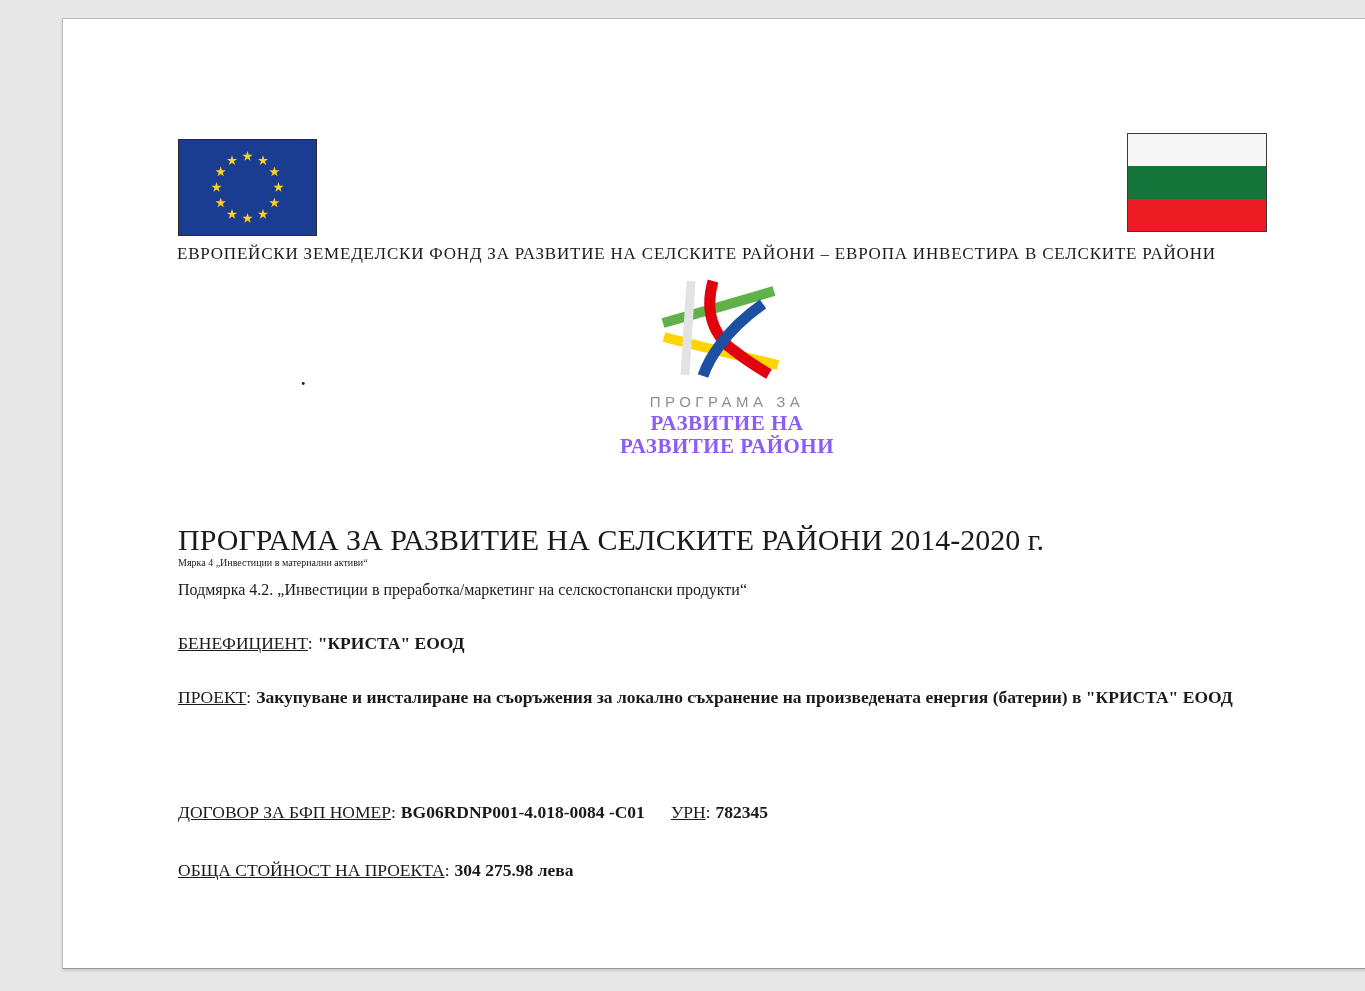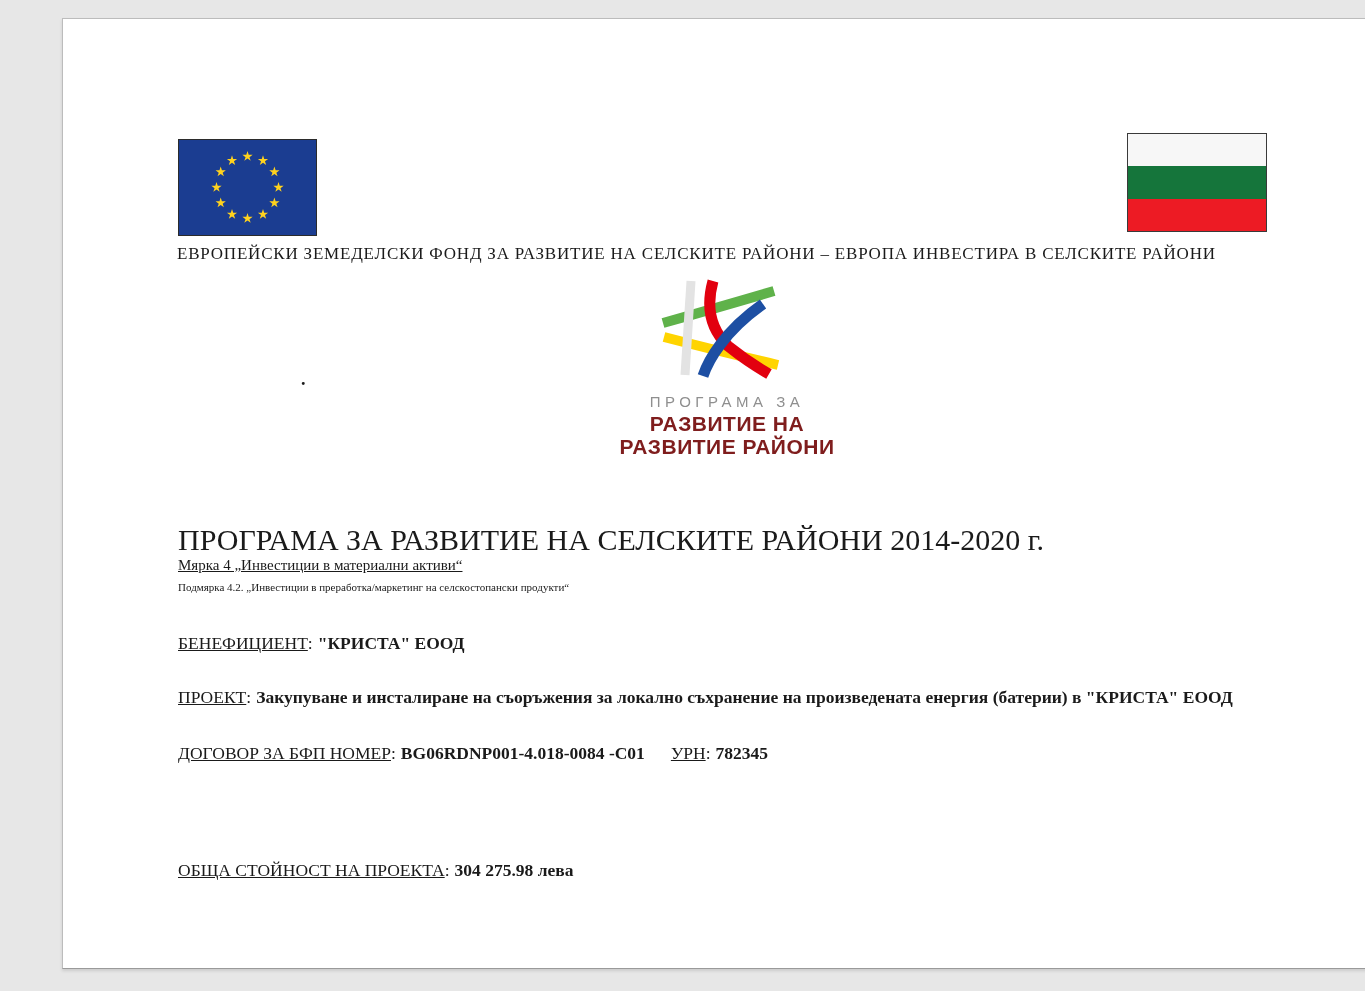--- a/index.html
+++ b/index.html
@@ -24,28 +24,28 @@
   .banner-text{
     left:114px;top:225px;
     font-size:17px;letter-spacing:.8px;white-space:nowrap;
   }
   .stray-dot{left:238px;top:350px;font-size:18px;font-weight:700;}
   .logo-text{
     left:494px;top:374px;width:340px;text-align:center;
     font-family:"Liberation Sans","DejaVu Sans",sans-serif;
   }
   .logo-tagline{font-size:15px;letter-spacing:4.5px;color:#8f8f8f;margin:0 0 2px 0;}
-  .logo-title{font-size:21px;font-weight:700;color:#7f1d1d;line-height:23px;margin:0;letter-spacing:.5px;}
+  .logo-title{font-size:21px;font-weight:700;color:#8b5cf6;line-height:23px;margin:0;letter-spacing:.5px;font-family:Liberation Serif, serif;}
   .doc-title{left:115px;top:504px;font-size:30px;white-space:nowrap;}
-  .measure{left:115px;top:538px;font-size:15px;white-space:nowrap;text-decoration:underline;}
-  .submeasure{left:115px;top:562px;font-size:11px;white-space:nowrap;}
+  .measure{left:115px;top:538px;font-size:10px;white-space:nowrap;}
+  .submeasure{left:115px;top:562px;font-size:16px;white-space:nowrap;}
   .field{font-size:17.5px;white-space:nowrap;}
   .field-beneficiary{left:115px;top:614px;}
   .field-project{left:115px;top:664px;width:1085px;white-space:normal;line-height:29.5px;}
-  .field-contract{left:115px;top:724px;text-align:right;}
+  .field-contract{left:115px;top:783px;text-align:right;}
   .field-projnum{left:115px;top:790px;}
   .field-total{left:115px;top:841px;}
   .lbl{text-decoration:underline;font-family:Liberation Serif, serif;}
   .colon{margin-right:5px;}
   .val{font-weight:700;}
   .gap-lg{margin-left:26px;}
   .gap-sm{margin-left:16px;}
   .caret{
     display:inline-block;width:1.5px;height:24px;background:#1a1a1a;
     vertical-align:-5px;margin:0 .5px;

